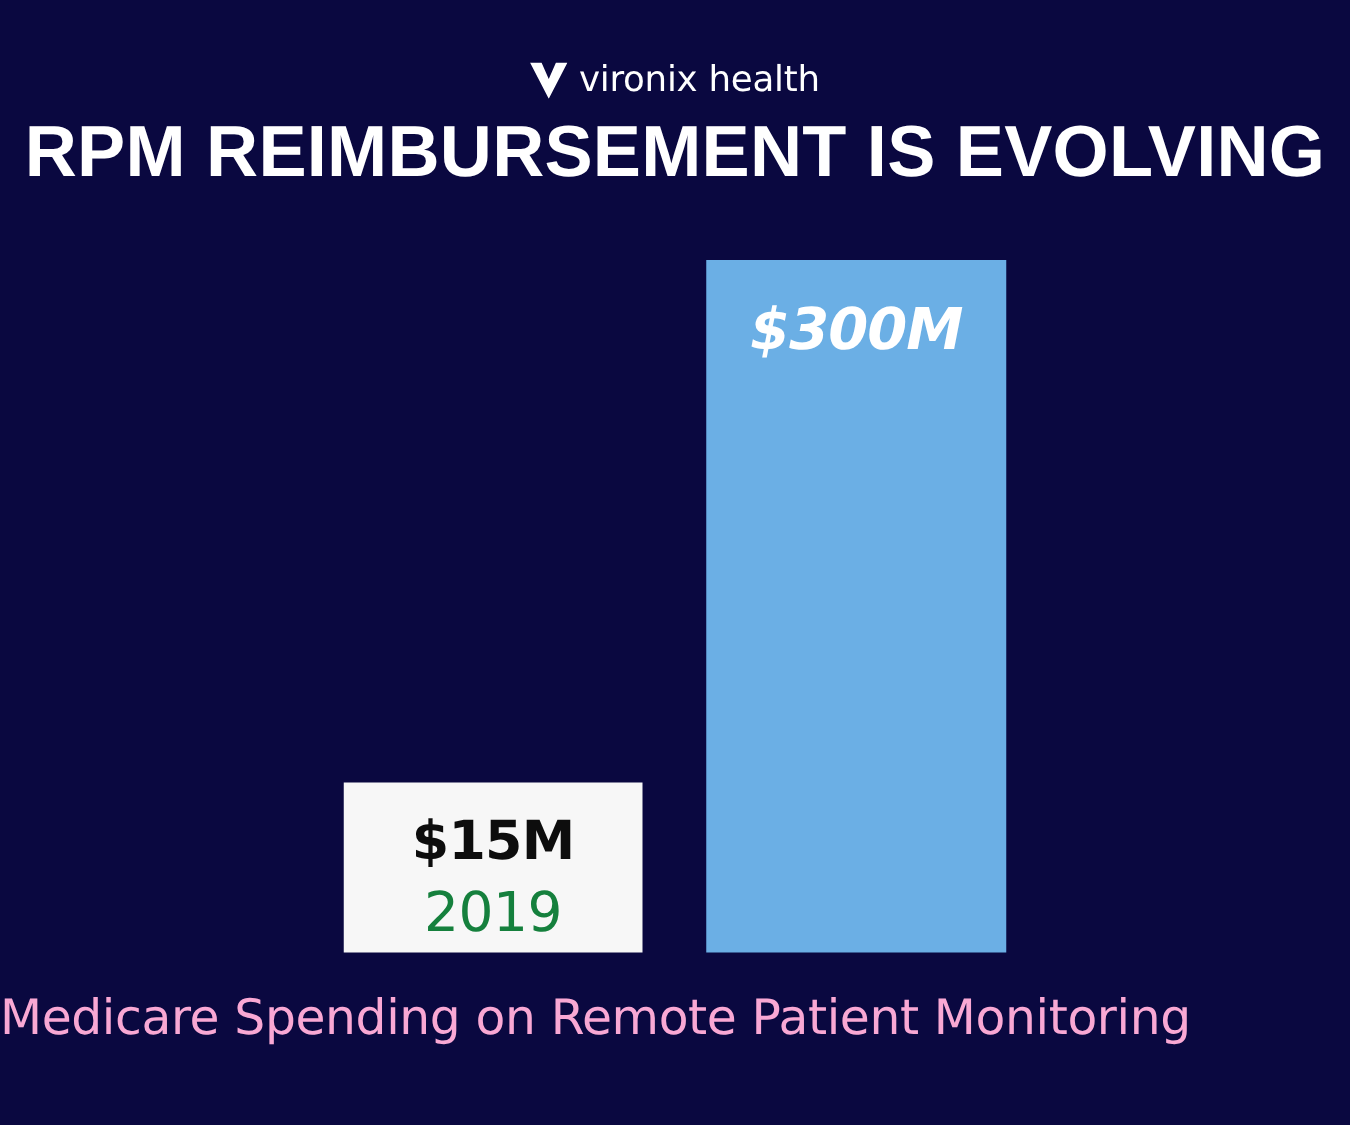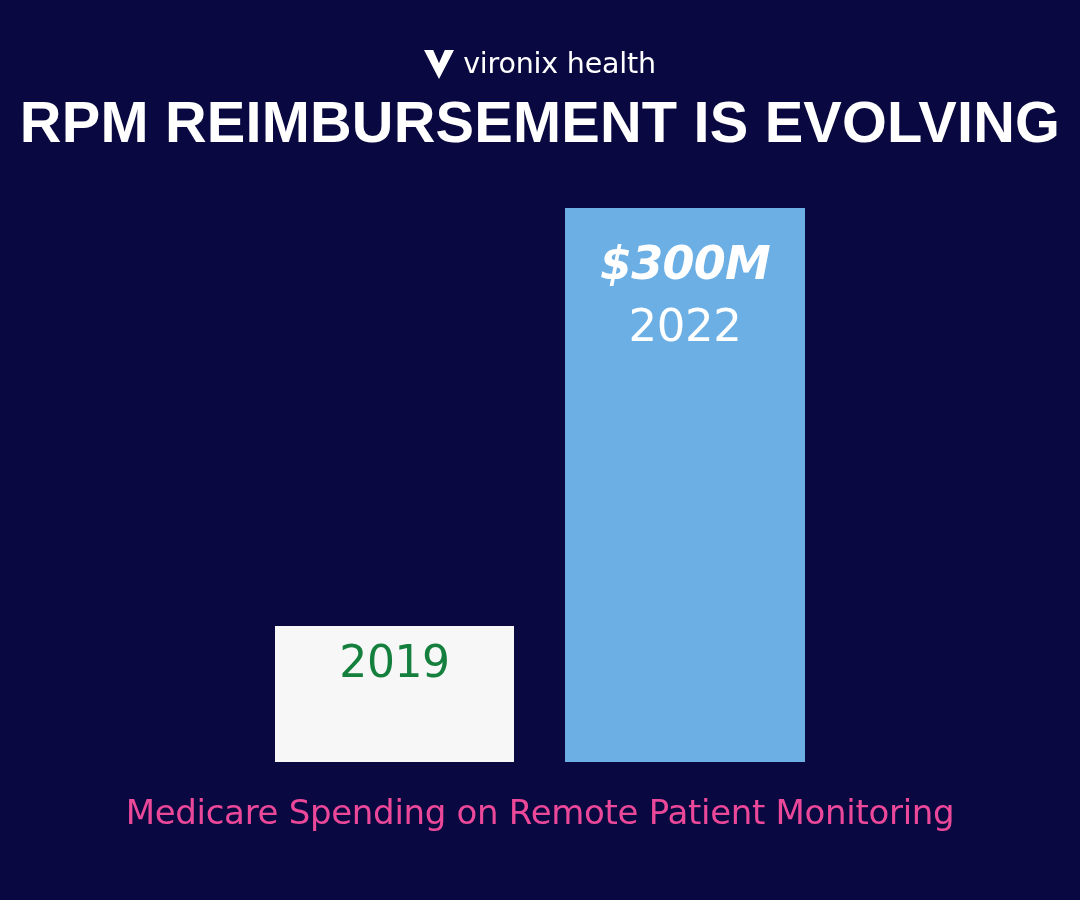--- a/index.html
+++ b/index.html
@@ -147,26 +147,26 @@
     margin-top: 17px;
     letter-spacing: -0.4px;
   }
 
   
   .caption {
     position: absolute;
     top: 792px;
     left: 0;
     width: 1080px;
-    text-align: center;
+    text-align: left;
     font-family: "DejaVu Sans", sans-serif;
-    font-size: 34px;
+    font-size: 39px;
     font-weight: 400;
     letter-spacing: -0.3px;
-    color: #ec4899;
+    color: #f9a8d4;
     line-height: 1.2;
     white-space: nowrap;
   }
 </style>
 </head>
 <body>
 
 <div class="infographic">
 
   <div class="brand-row">
@@ -174,25 +174,25 @@
       <path d="M0 0 L9.2 0 L15 13.2 L20.8 0 L30 0 L15 29 Z" fill="#ffffff"></path>
     </svg>
     <span class="brand-name">vironix health</span>
   </div>
 
   <div class="headline">RPM REIMBURSEMENT IS EVOLVING</div>
 
   <div class="chart">
 
     <div class="bar bar-2019">
+      <span class="bar-value">$15M</span>
       <span class="bar-year">2019</span>
     </div>
 
     <div class="bar bar-2022">
       <span class="bar-value">$300M</span>
-      <span class="bar-year">2022</span>
     </div>
 
   </div>
 
   <div class="caption">Medicare Spending on Remote Patient Monitoring</div>
 
 </div>
 
 </body></html>

